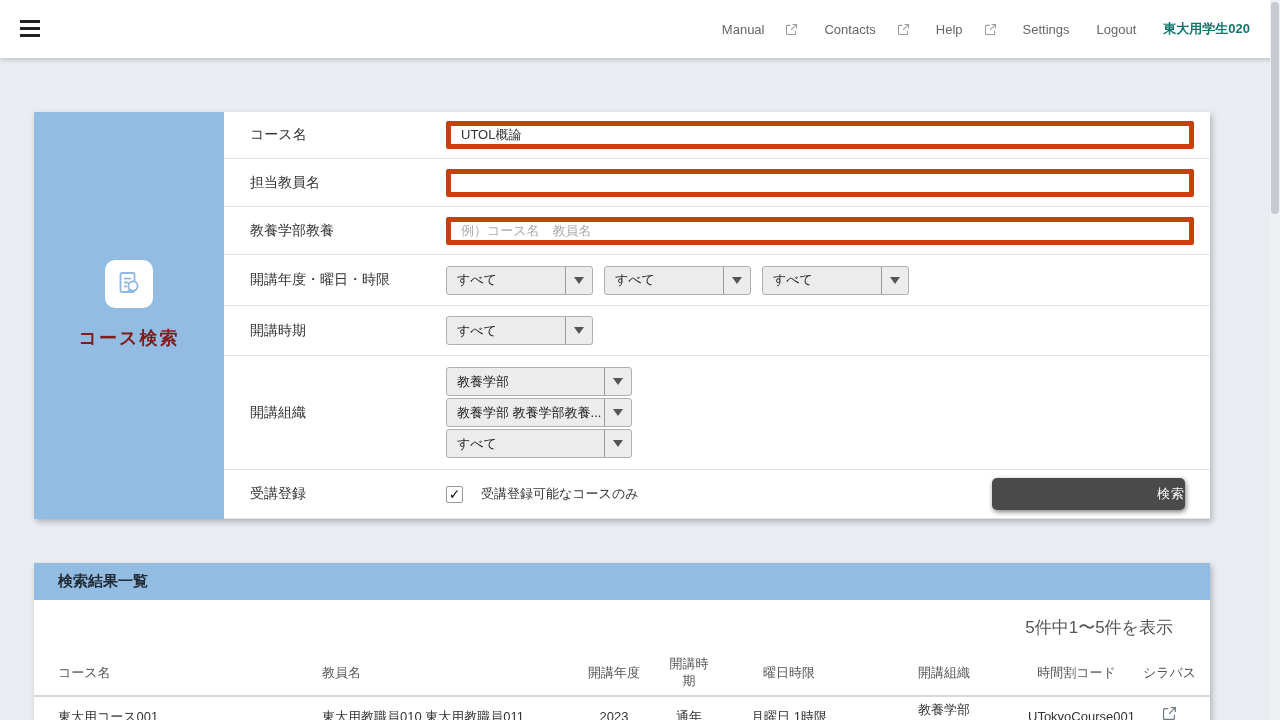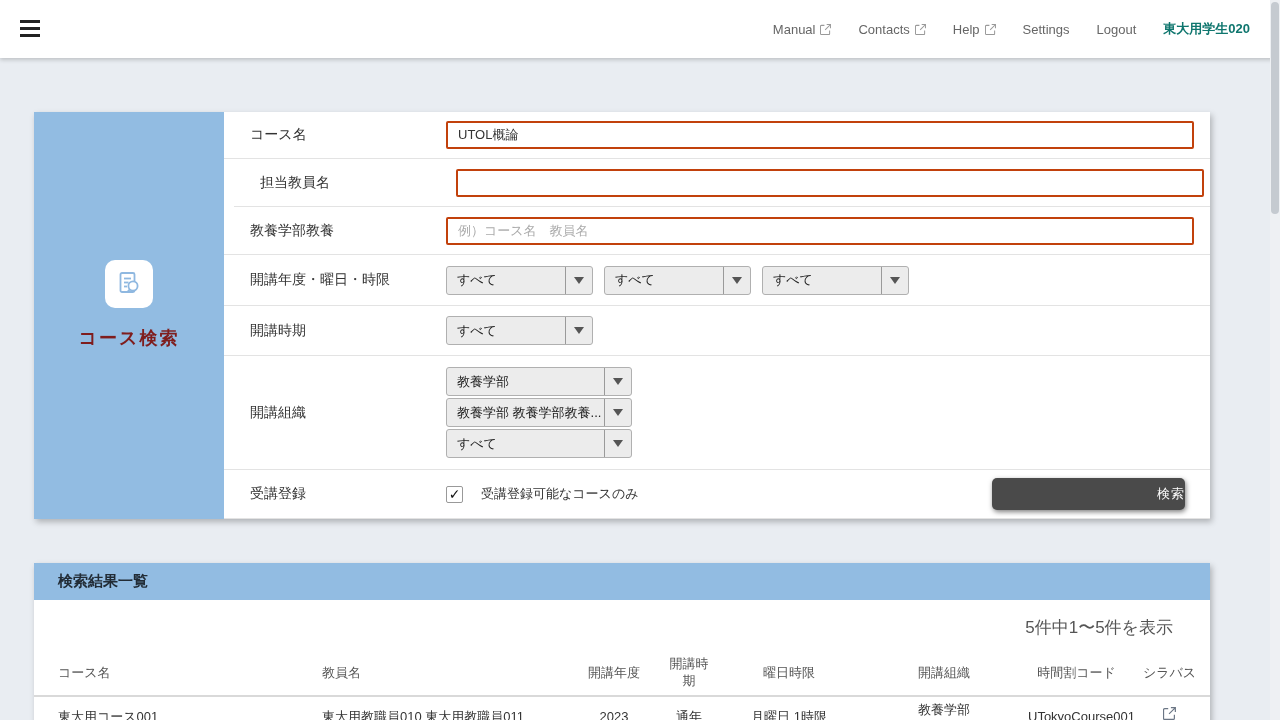--- a/index.html
+++ b/index.html
@@ -6,44 +6,44 @@
   html,body { width:1280px; height:720px; overflow:hidden; }
   body { font-family:"Liberation Sans","DejaVu Sans",sans-serif; background:#e9edf2; position:relative; color:#333; }
 
   
   .top-header { position:absolute; left:0; top:0; width:1280px; height:58px; background:#ffffff;
     box-shadow:0 2px 4px rgba(0,0,0,0.18); z-index:10; }
   .hamburger { position:absolute; left:20px; top:20px; width:20px; height:17px; cursor:pointer; }
   .hamburger span { display:block; height:3px; background:#222; margin-bottom:4px; }
   .hamburger span:last-child { margin-bottom:0; }
   .top-nav { position:absolute; right:30px; top:0; height:58px; display:flex; align-items:center; gap:27px; }
-  .nav-link { font-size:13px; color:#666; display:flex; align-items:center; gap:5px; cursor:pointer; }
+  .nav-link { font-size:13px; color:#666; display:flex; align-items:center; gap:22px; cursor:pointer; }
   .nav-link svg { display:block; }
   .username { font-size:13px; font-weight:bold; color:#0f766e; }
 
   
   .scrollbar { position:absolute; right:0; top:0; width:10px; height:720px; background:#eef0f3; z-index:40; }
   .scrollbar .thumb { position:absolute; top:2px; left:1px; width:8px; height:212px; background:#c5cad0; border-radius:4px; }
 
   
   .search-panel { position:absolute; left:34px; top:112px; width:1176px; height:407px; background:#fff;
     box-shadow:2px 3px 6px rgba(0,0,0,0.25); display:flex; }
   .search-sidebar { width:190px; background:#92bce2; display:flex; flex-direction:column; align-items:center;
     justify-content:center; gap:18px; flex-shrink:0; transform:translateY(0); }
   .sidebar-icon-box { width:48px; height:48px; background:#fff; border-radius:10px; display:flex;
     align-items:center; justify-content:center; margin-top:-22px; }
   .sidebar-title { font-size:18px; font-weight:bold; color:#7f1d1d; letter-spacing:2px; }
   .search-form { flex:1; position:relative; }
   .form-row { display:flex; align-items:center; border-bottom:1px solid #e3e3e3; padding-left:26px; }
   .form-row:last-child { border-bottom:none; }
   .row-label { width:196px; flex-shrink:0; font-size:14px; color:#333; }
-  .r1 { height:47px; } .r2 { height:48px;margin-left:10px; } .r3 { height:48px; } .r4 { height:51px; }
+  .r1 { height:47px; } .r2 { height:48px; } .r3 { height:48px; } .r4 { height:51px; }
   .r5 { height:50px; } .r6 { height:114px; } .r7 { height:49px; }
 
-  .text-input { width:748px; height:28px; border:2px solid #c2410c; border-radius:2px; font-size:13px;
+  .text-input { width:748px; height:28px; border:5px solid #c2410c; border-radius:2px; font-size:13px;
     padding:0 10px; color:#333; font-family:inherit; background:#fff; }
   .text-input::placeholder { color:#aaa; }
 
   .selects-inline { display:flex; gap:11px; }
   .selects-stack { display:flex; flex-direction:column; gap:2px; }
   .select { height:29px; background:#ececec; border:1px solid #b0b0b0; border-radius:3px; display:flex;
     align-items:center; cursor:pointer; }
   .select .sel-text { flex:1; padding:0 10px; font-size:13px; color:#222; white-space:nowrap; overflow:hidden; }
   .select .sel-arrow { width:27px; align-self:stretch; border-left:1px solid #9a9a9a; display:flex;
     align-items:center; justify-content:center; flex-shrink:0; }

